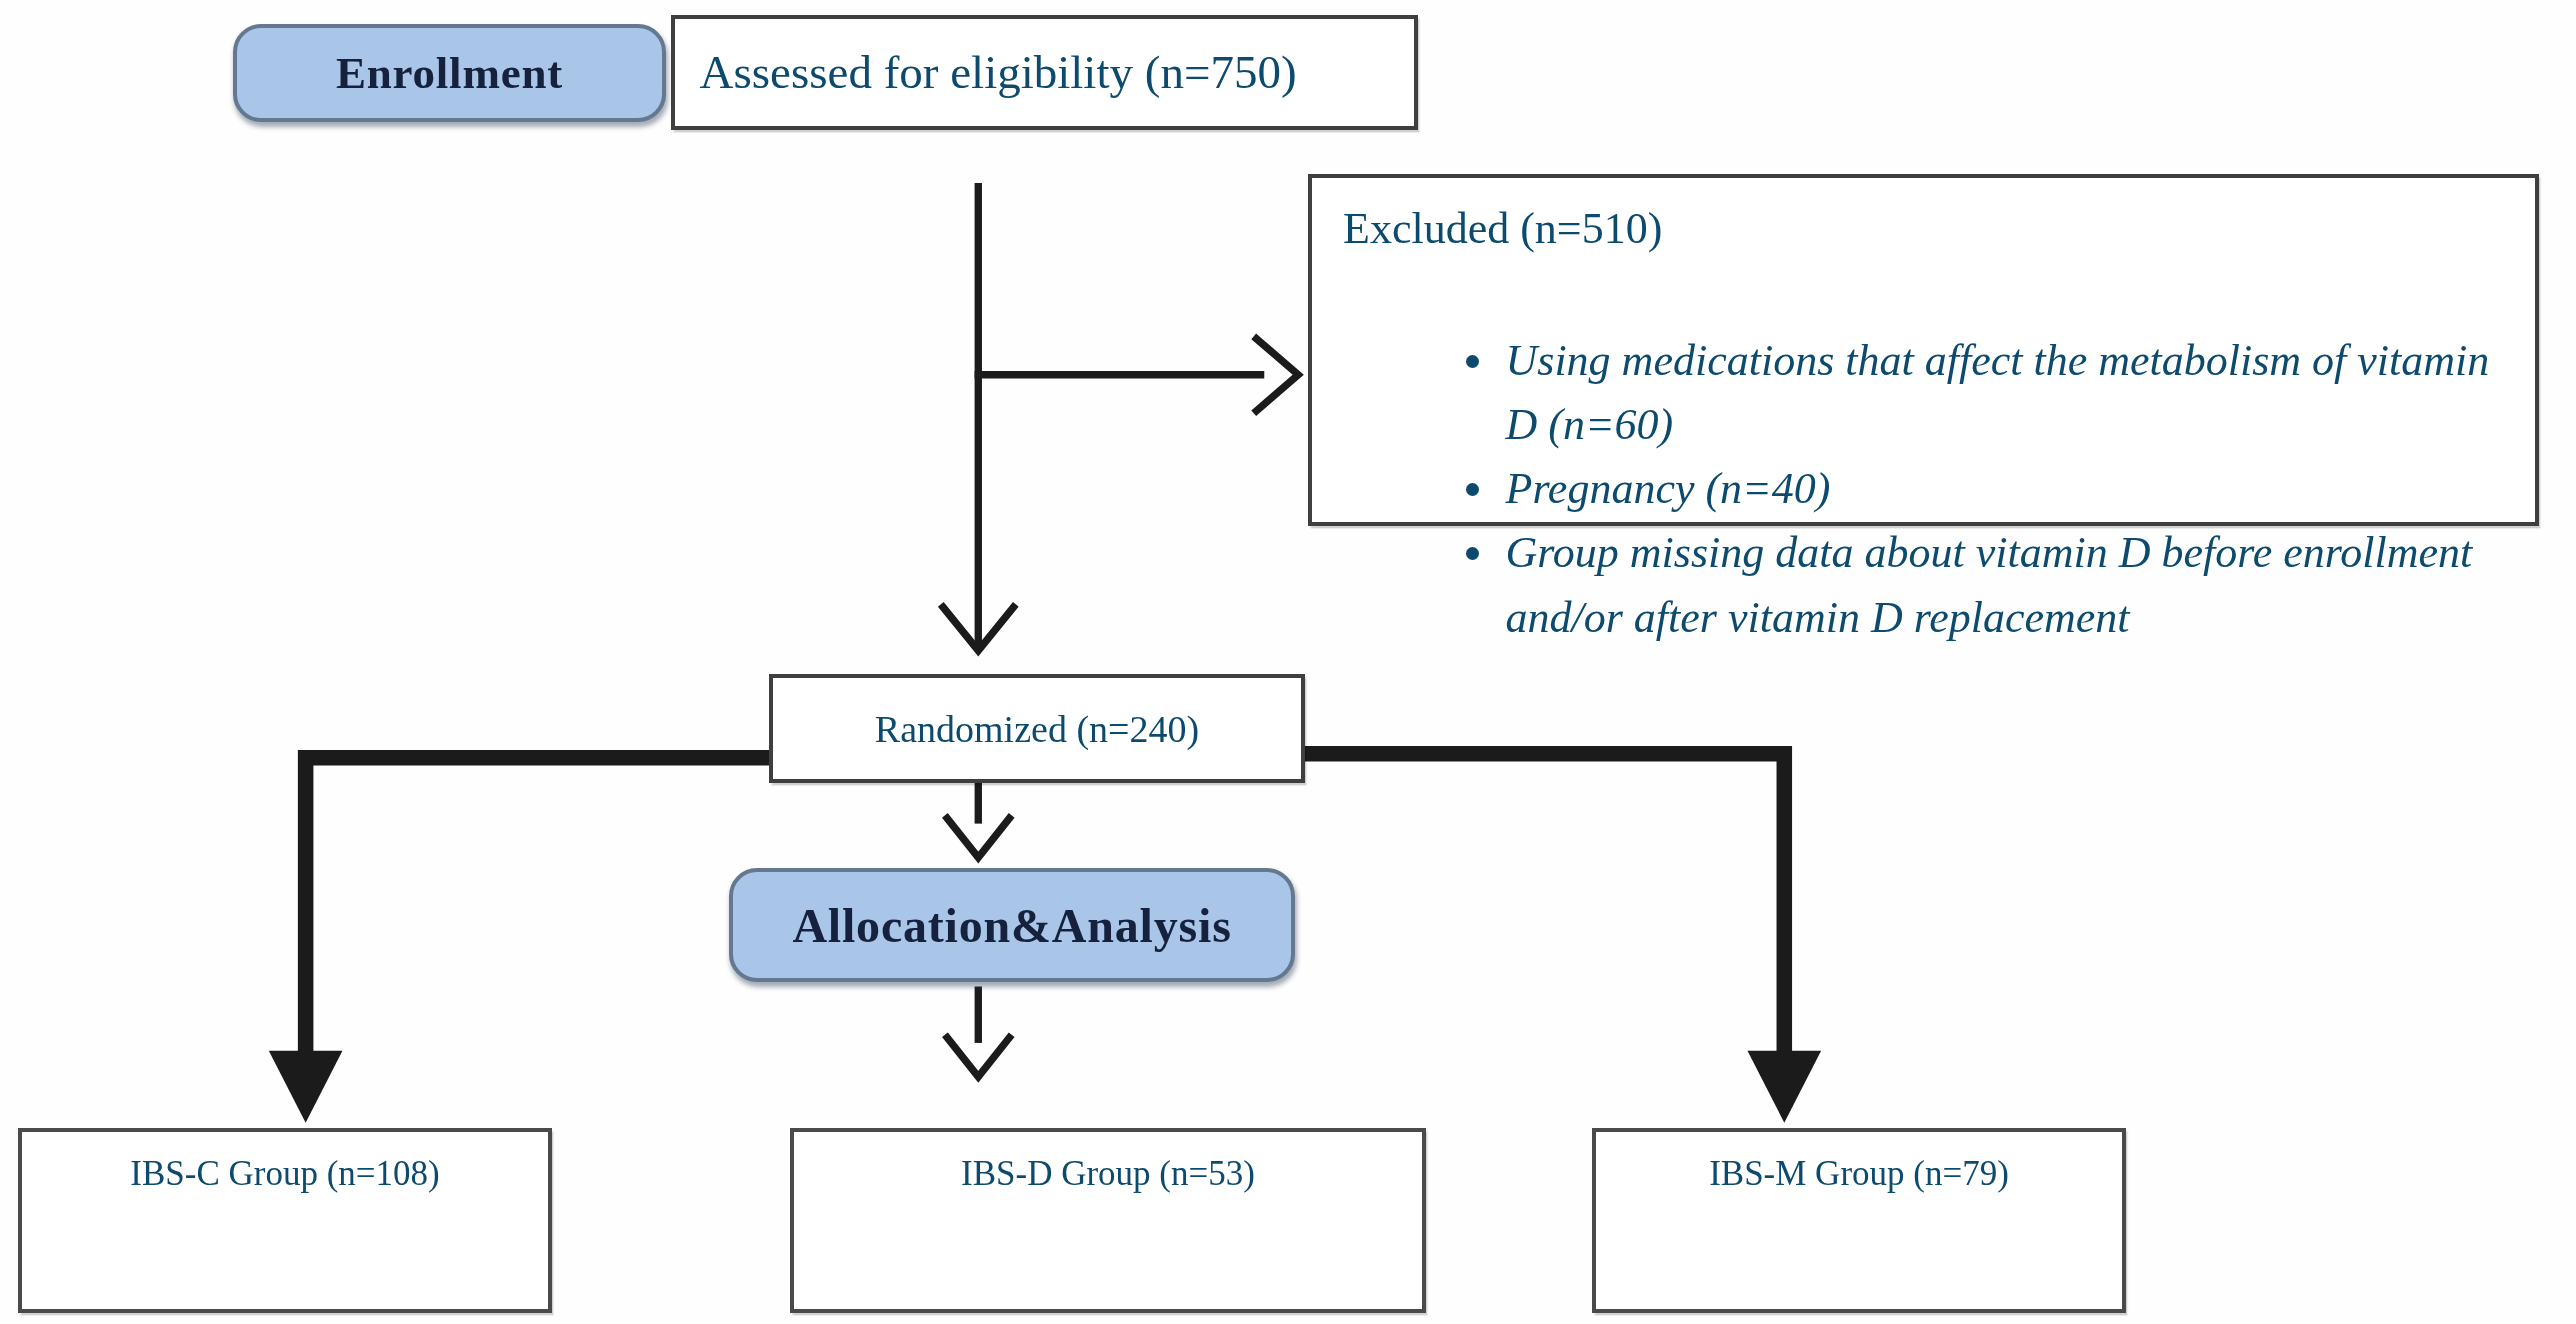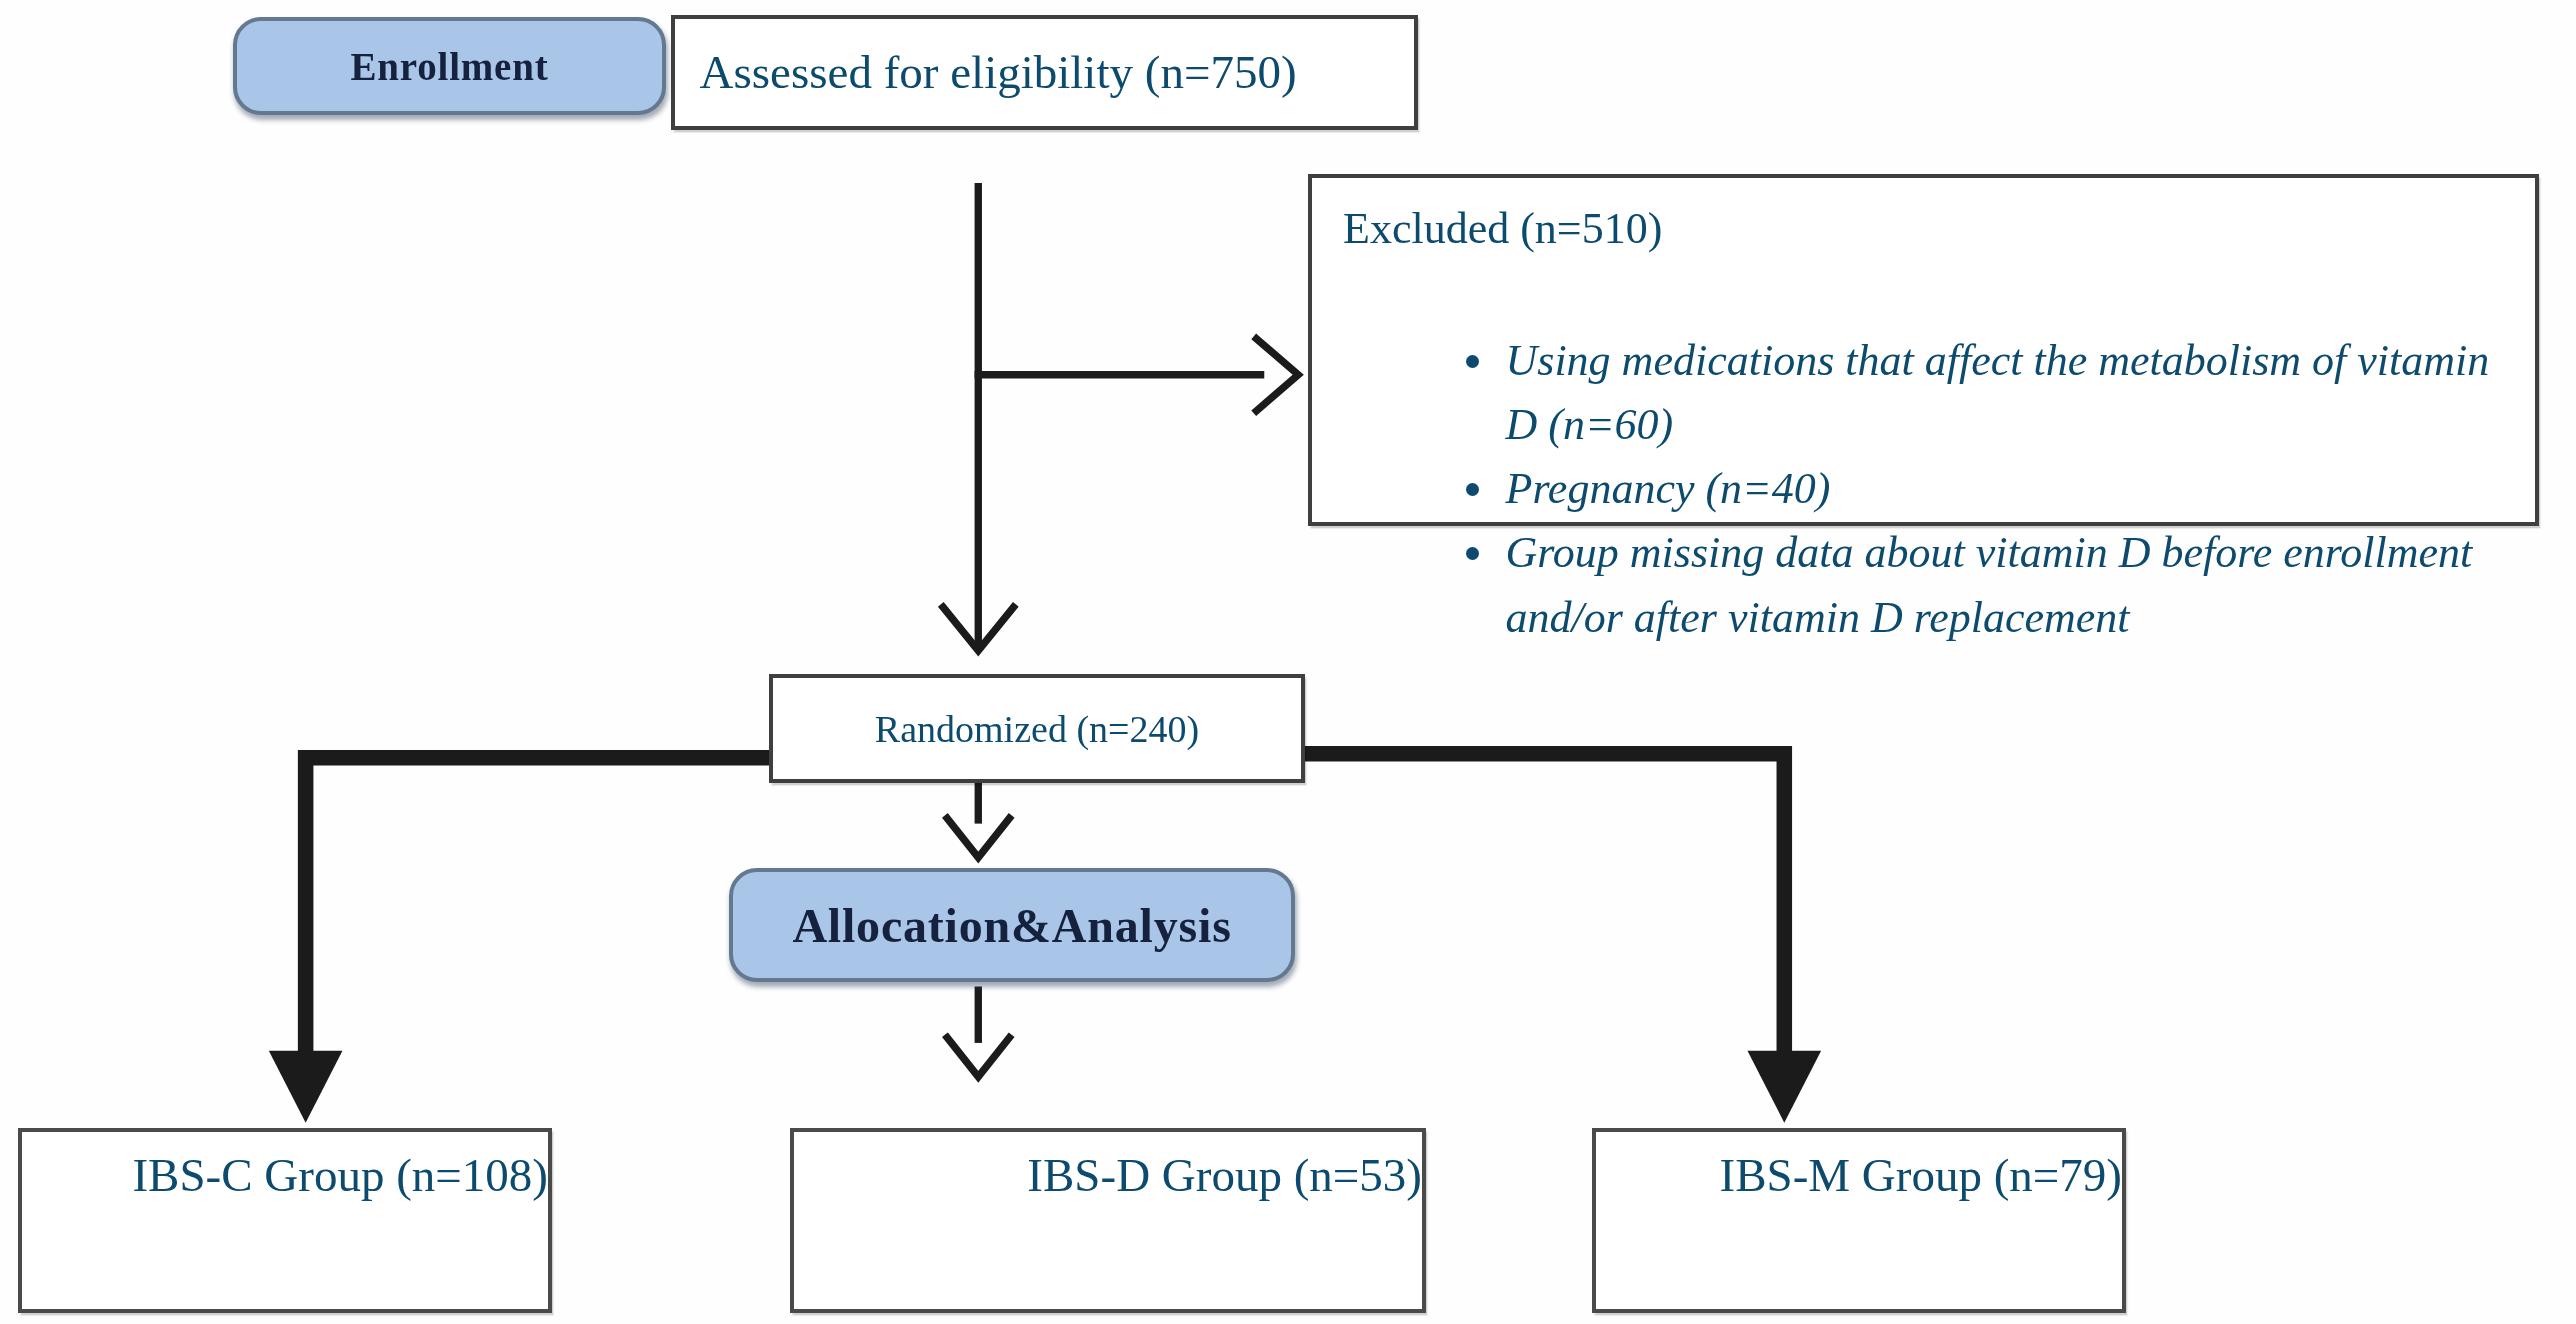--- a/index.html
+++ b/index.html
@@ -35,23 +35,23 @@
     border-radius: 28px;
     display: flex;
     align-items: center;
     justify-content: center;
     font-weight: bold;
     color: #15213d;
     box-shadow: 1.6px 4.9px 4.9px rgba(55, 70, 95, 0.45);
     letter-spacing: 0.8px;
   }
   .stage-enrollment {
-    left: 233px; top: 17px;
+    left: 233px; top: 24px;
     width: 433px; height: 98px;
-    font-size: 39px;
+    font-size: 45px;
   }
   .stage-allocation {
     left: 729px; top: 868px;
     width: 566px; height: 114px;
     font-size: 48px;
   }
   
   .node {
     background: #ffffff;
     border: 4.9px solid #3f3f3f;
@@ -90,23 +90,23 @@
     display: flex;
     align-items: center;
     justify-content: center;
     font-size: 38px;
     border-width: 4.1px;
   }
   .node-group {
     top: 1128px;
     width: 534px; height: 185px;
     display: flex;
-    justify-content: flex-end;
-    padding-top: 16px;
-    font-size: 47px;
+    justify-content: center;
+    padding-top: 22px;
+    font-size: 35px;
     border-width: 4.1px;
     border-color: #4a4a4a;
   }
   .node-ibsc { left: 18px; }
   .node-ibsd { left: 790px; width: 636px; }
   .node-ibsm { left: 1555px; margin-left: 37px; }
 </style>
 </head>
 <body>
 

